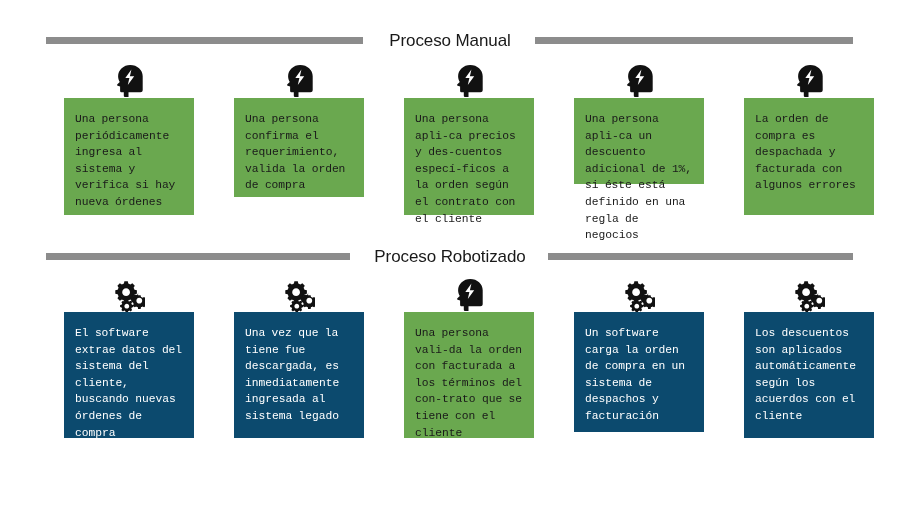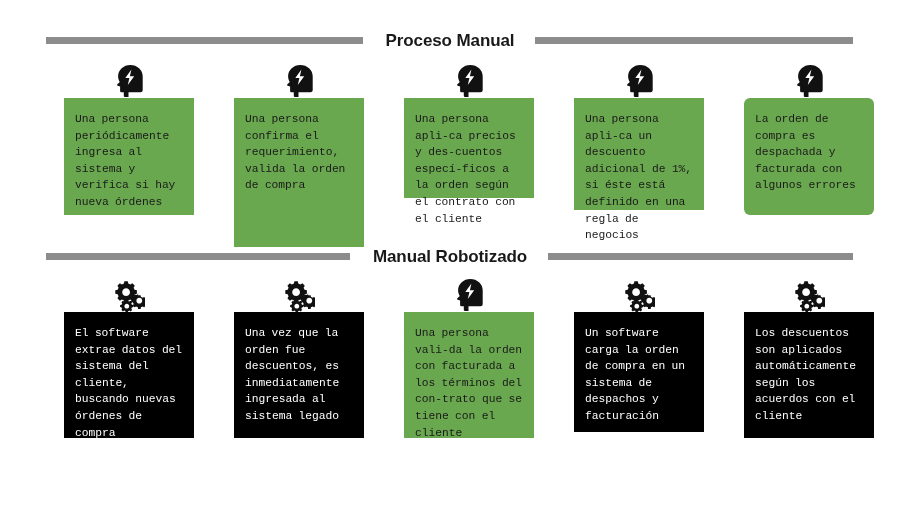--- a/index.html
+++ b/index.html
@@ -10,21 +10,21 @@
   }
   .stage{position:absolute;left:0;top:0;width:900px;height:506px;}
 
   
   .section-header{position:absolute;left:0;width:900px;height:30px;}
   .bar{position:absolute;top:11px;height:7px;background:#8c8c8c;}
   .bar.left{left:46px;}
   .bar.right{right:47px;}
   .section-title{
     position:absolute;top:0;left:0;width:900px;text-align:center;
-    font-size:17px;font-weight:bold;color:#191919;
+    font-size:17px;font-weight:normal;color:#191919;
     letter-spacing:-0.1px;line-height:30px;
   }
 
   
   .row{position:absolute;left:16px;width:900px;font-family:Liberation Mono, monospace;}
   .cell{position:absolute;top:0;width:130px;}
   .icon-wrap{
     position:absolute;left:0;top:0;width:130px;height:46px;
     display:flex;align-items:flex-end;justify-content:center;
   }
@@ -32,21 +32,21 @@
   .box{
     position:absolute;left:0;top:46px;width:130px;
     box-sizing:border-box;padding:13px 9px 8px 11px;
   }
   .box p{
     margin:0;font-size:11.3px;line-height:16.6px;
     word-spacing:-0.3px;letter-spacing:-0.05px;
   }
   .box.green{background:#6aa84f;}
   .box.green p{color:#1a1a1a;}
-  .box.blue{background:#000000;}
+  .box.blue{background:#0c4a6e;}
   .box.blue p{color:#ffffff;}
 </style>
 </head>
 <body>
 
 <div class="stage">
 
   <div class="section-header" style="top:26px;">
     <div class="bar left" style="width:317px;"></div>
     <div class="section-title">Proceso Manual</div>
@@ -67,66 +67,66 @@
       </div>
     </div>
 
     <div class="cell" style="left:218px;">
       <div class="icon-wrap">
         <svg width="30" height="34" viewBox="0 0 30 34" aria-hidden="true">
           <path fill="#111111" d="M16.2 1.1C9.6 1.1 4.1 6 4.1 12.3c0 2.1.6 4 1.7 5.7l-2.4 2.3c-.5.5-.4 1.3.3 1.5l2.4.8v4.1c0 .9.7 1.6 1.6 1.6h2.1v3.2c0 .9.7 1.6 1.6 1.6h3.1v-4.8h11.9c1.3 0 2.3-1 2.3-2.3V12.3c0-6.3-5.4-11.2-12.5-11.2z"></path>
           <path fill="#ffffff" d="M17.4 5.6l-6.1 8.5h4.1l-1.6 7 6.4-8.9h-4.3z"></path>
         </svg>
       </div>
-      <div class="box green" style="height:149px;">
+      <div class="box green" style="height:99px;">
         <p>Una persona confirma el requerimiento, valida la orden de compra</p>
       </div>
     </div>
 
     <div class="cell" style="left:388px;">
       <div class="icon-wrap">
         <svg width="30" height="34" viewBox="0 0 30 34" aria-hidden="true">
           <path fill="#111111" d="M16.2 1.1C9.6 1.1 4.1 6 4.1 12.3c0 2.1.6 4 1.7 5.7l-2.4 2.3c-.5.5-.4 1.3.3 1.5l2.4.8v4.1c0 .9.7 1.6 1.6 1.6h2.1v3.2c0 .9.7 1.6 1.6 1.6h3.1v-4.8h11.9c1.3 0 2.3-1 2.3-2.3V12.3c0-6.3-5.4-11.2-12.5-11.2z"></path>
           <path fill="#ffffff" d="M17.4 5.6l-6.1 8.5h4.1l-1.6 7 6.4-8.9h-4.3z"></path>
         </svg>
       </div>
-      <div class="box green" style="height:100px;">
+      <div class="box green" style="height:117px;">
         <p>Una persona apli-ca precios y des-cuentos especí-ficos a la orden según el contrato con el cliente</p>
       </div>
     </div>
 
     <div class="cell" style="left:558px;">
       <div class="icon-wrap">
         <svg width="30" height="34" viewBox="0 0 30 34" aria-hidden="true">
           <path fill="#111111" d="M16.2 1.1C9.6 1.1 4.1 6 4.1 12.3c0 2.1.6 4 1.7 5.7l-2.4 2.3c-.5.5-.4 1.3.3 1.5l2.4.8v4.1c0 .9.7 1.6 1.6 1.6h2.1v3.2c0 .9.7 1.6 1.6 1.6h3.1v-4.8h11.9c1.3 0 2.3-1 2.3-2.3V12.3c0-6.3-5.4-11.2-12.5-11.2z"></path>
           <path fill="#ffffff" d="M17.4 5.6l-6.1 8.5h4.1l-1.6 7 6.4-8.9h-4.3z"></path>
         </svg>
       </div>
-      <div class="box green" style="height:112px;">
+      <div class="box green" style="height:86px;">
         <p>Una persona apli-ca un descuento adicional de 1%, si éste está definido en una regla de negocios</p>
       </div>
     </div>
 
     <div class="cell" style="left:728px;">
       <div class="icon-wrap">
         <svg width="30" height="34" viewBox="0 0 30 34" aria-hidden="true">
           <path fill="#111111" d="M16.2 1.1C9.6 1.1 4.1 6 4.1 12.3c0 2.1.6 4 1.7 5.7l-2.4 2.3c-.5.5-.4 1.3.3 1.5l2.4.8v4.1c0 .9.7 1.6 1.6 1.6h2.1v3.2c0 .9.7 1.6 1.6 1.6h3.1v-4.8h11.9c1.3 0 2.3-1 2.3-2.3V12.3c0-6.3-5.4-11.2-12.5-11.2z"></path>
           <path fill="#ffffff" d="M17.4 5.6l-6.1 8.5h4.1l-1.6 7 6.4-8.9h-4.3z"></path>
         </svg>
       </div>
-      <div class="box green" style="height:117px;border-radius:6px;">
+      <div class="box green" style="height:117px;">
         <p>La orden de compra es despachada y facturada con algunos errores</p>
       </div>
     </div>
 
   </div>
 
   <div class="section-header" style="top:242px;">
     <div class="bar left" style="width:304px;"></div>
-    <div class="section-title">Manual Robotizado</div>
+    <div class="section-title">Proceso Robotizado</div>
     <div class="bar right" style="width:305px;"></div>
   </div>
 
   <div class="row" style="top:266px;height:175px;">
 
     <div class="cell" style="left:48px;">
       <div class="icon-wrap">
         <svg width="32" height="32" viewBox="0 0 32 32" aria-hidden="true">
           <g fill="#111111">
             <path d="M11.4 1.2l-.5 2.4c-.7.2-1.4.5-2 .9L6.8 3.3 4.4 5.7l1.2 2.1c-.4.6-.7 1.3-.9 2l-2.4.5v3.4l2.4.5c.2.7.5 1.4.9 2l-1.2 2.1 2.4 2.4 2.1-1.2c.6.4 1.3.7 2 .9l.5 2.4h3.4l.5-2.4c.7-.2 1.4-.5 2-.9l2.1 1.2 2.4-2.4-1.2-2.1c.4-.6.7-1.3.9-2l2.4-.5v-3.4l-2.4-.5c-.2-.7-.5-1.4-.9-2l1.2-2.1-2.4-2.4-2.1 1.2c-.6-.4-1.3-.7-2-.9l-.5-2.4h-3.4zm1.7 7.1c2.2 0 3.9 1.8 3.9 3.9s-1.8 3.9-3.9 3.9-3.9-1.8-3.9-3.9 1.7-3.9 3.9-3.9z"></path>
@@ -144,21 +144,21 @@
       <div class="icon-wrap">
         <svg width="32" height="32" viewBox="0 0 32 32" aria-hidden="true">
           <g fill="#111111">
             <path d="M11.4 1.2l-.5 2.4c-.7.2-1.4.5-2 .9L6.8 3.3 4.4 5.7l1.2 2.1c-.4.6-.7 1.3-.9 2l-2.4.5v3.4l2.4.5c.2.7.5 1.4.9 2l-1.2 2.1 2.4 2.4 2.1-1.2c.6.4 1.3.7 2 .9l.5 2.4h3.4l.5-2.4c.7-.2 1.4-.5 2-.9l2.1 1.2 2.4-2.4-1.2-2.1c.4-.6.7-1.3.9-2l2.4-.5v-3.4l-2.4-.5c-.2-.7-.5-1.4-.9-2l1.2-2.1-2.4-2.4-2.1 1.2c-.6-.4-1.3-.7-2-.9l-.5-2.4h-3.4zm1.7 7.1c2.2 0 3.9 1.8 3.9 3.9s-1.8 3.9-3.9 3.9-3.9-1.8-3.9-3.9 1.7-3.9 3.9-3.9z"></path>
             <path d="M25.1 12.6l-.4 1.8c-.5.1-1 .4-1.5.7l-1.6-.9-1.8 1.8.9 1.6c-.3.4-.5 1-.7 1.5l-1.8.4v2.5l1.8.4c.1.5.4 1 .7 1.5l-.9 1.6 1.8 1.8 1.6-.9c.4.3 1 .5 1.5.7l.4 1.8h2.5l.4-1.8c.5-.1 1-.4 1.5-.7l1.6.9 1-1v-8.4l-1-1-1.6.9c-.4-.3-1-.5-1.5-.7l-.4-1.8h-2.5zm1.2 5.2c1.6 0 2.9 1.3 2.9 2.9s-1.3 2.9-2.9 2.9-2.9-1.3-2.9-2.9 1.3-2.9 2.9-2.9z"></path>
             <path d="M12.7 19.4l-.3 1.5c-.4.1-.9.3-1.2.6l-1.3-.8-1.5 1.5.8 1.3c-.2.4-.4.8-.6 1.2l-1.5.3v2.1l1.5.3c.1.4.3.9.6 1.2l-.8 1.3 1.5 1.5 1.3-.8c.4.2.8.4 1.2.6l.3 1.5h2.1l.3-1.5c.4-.1.9-.3 1.2-.6l1.3.8 1.5-1.5-.8-1.3c.2-.4.4-.8.6-1.2l1.5-.3v-2.1l-1.5-.3c-.1-.4-.3-.9-.6-1.2l.8-1.3-1.5-1.5-1.3.8c-.4-.2-.8-.4-1.2-.6l-.3-1.5h-2.1zm1.1 4.4c1.3 0 2.4 1.1 2.4 2.4s-1.1 2.4-2.4 2.4-2.4-1.1-2.4-2.4 1.1-2.4 2.4-2.4z"></path>
           </g>
         </svg>
       </div>
       <div class="box blue" style="height:126px;">
-        <p>Una vez que la orden fue descuentos, es inmediatamente ingresada al sistema legado</p>
+        <p>Una vez que la tiene fue descargada, es inmediatamente ingresada al sistema legado</p>
       </div>
     </div>
 
     <div class="cell" style="left:388px;">
       <div class="icon-wrap">
         <svg width="30" height="34" viewBox="0 0 30 34" aria-hidden="true">
           <path fill="#111111" d="M16.2 1.1C9.6 1.1 4.1 6 4.1 12.3c0 2.1.6 4 1.7 5.7l-2.4 2.3c-.5.5-.4 1.3.3 1.5l2.4.8v4.1c0 .9.7 1.6 1.6 1.6h2.1v3.2c0 .9.7 1.6 1.6 1.6h3.1v-4.8h11.9c1.3 0 2.3-1 2.3-2.3V12.3c0-6.3-5.4-11.2-12.5-11.2z"></path>
           <path fill="#ffffff" d="M17.4 5.6l-6.1 8.5h4.1l-1.6 7 6.4-8.9h-4.3z"></path>
         </svg>
       </div>

